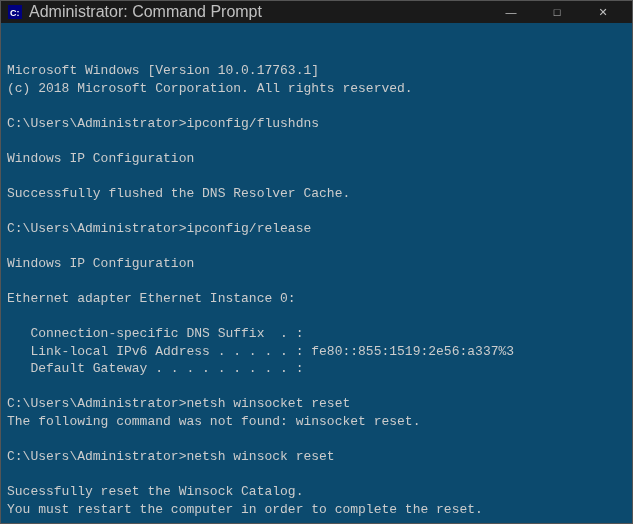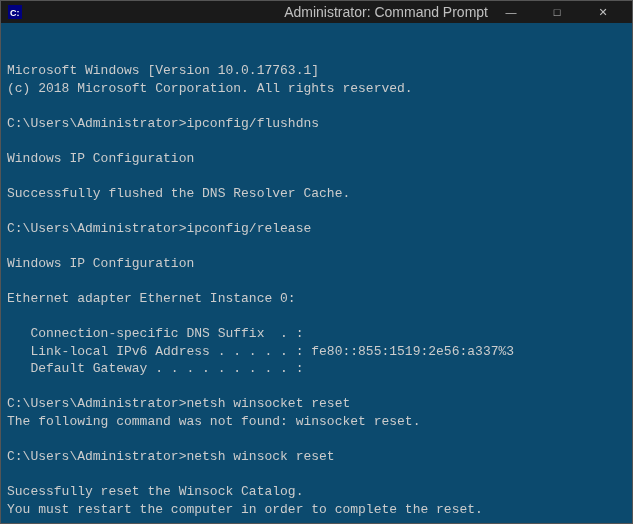--- a/index.html
+++ b/index.html
@@ -46,24 +46,23 @@
       flex-shrink: 0;
     }
 
     .title-bar-icon svg {
       width: 14px;
       height: 14px;
     }
 
     .title-bar-text {
       color: #c0c0c0;
-      font-size: 14px;
+      font-size: 16px;
       font-family: 'Segoe UI', Arial, sans-serif;
       flex: 1;
-      text-align: right;
     }
 
     .title-bar-controls {
       display: flex;
       gap: 0;
     }
 
     .title-bar-btn {
       width: 46px;
       height: 22px;

